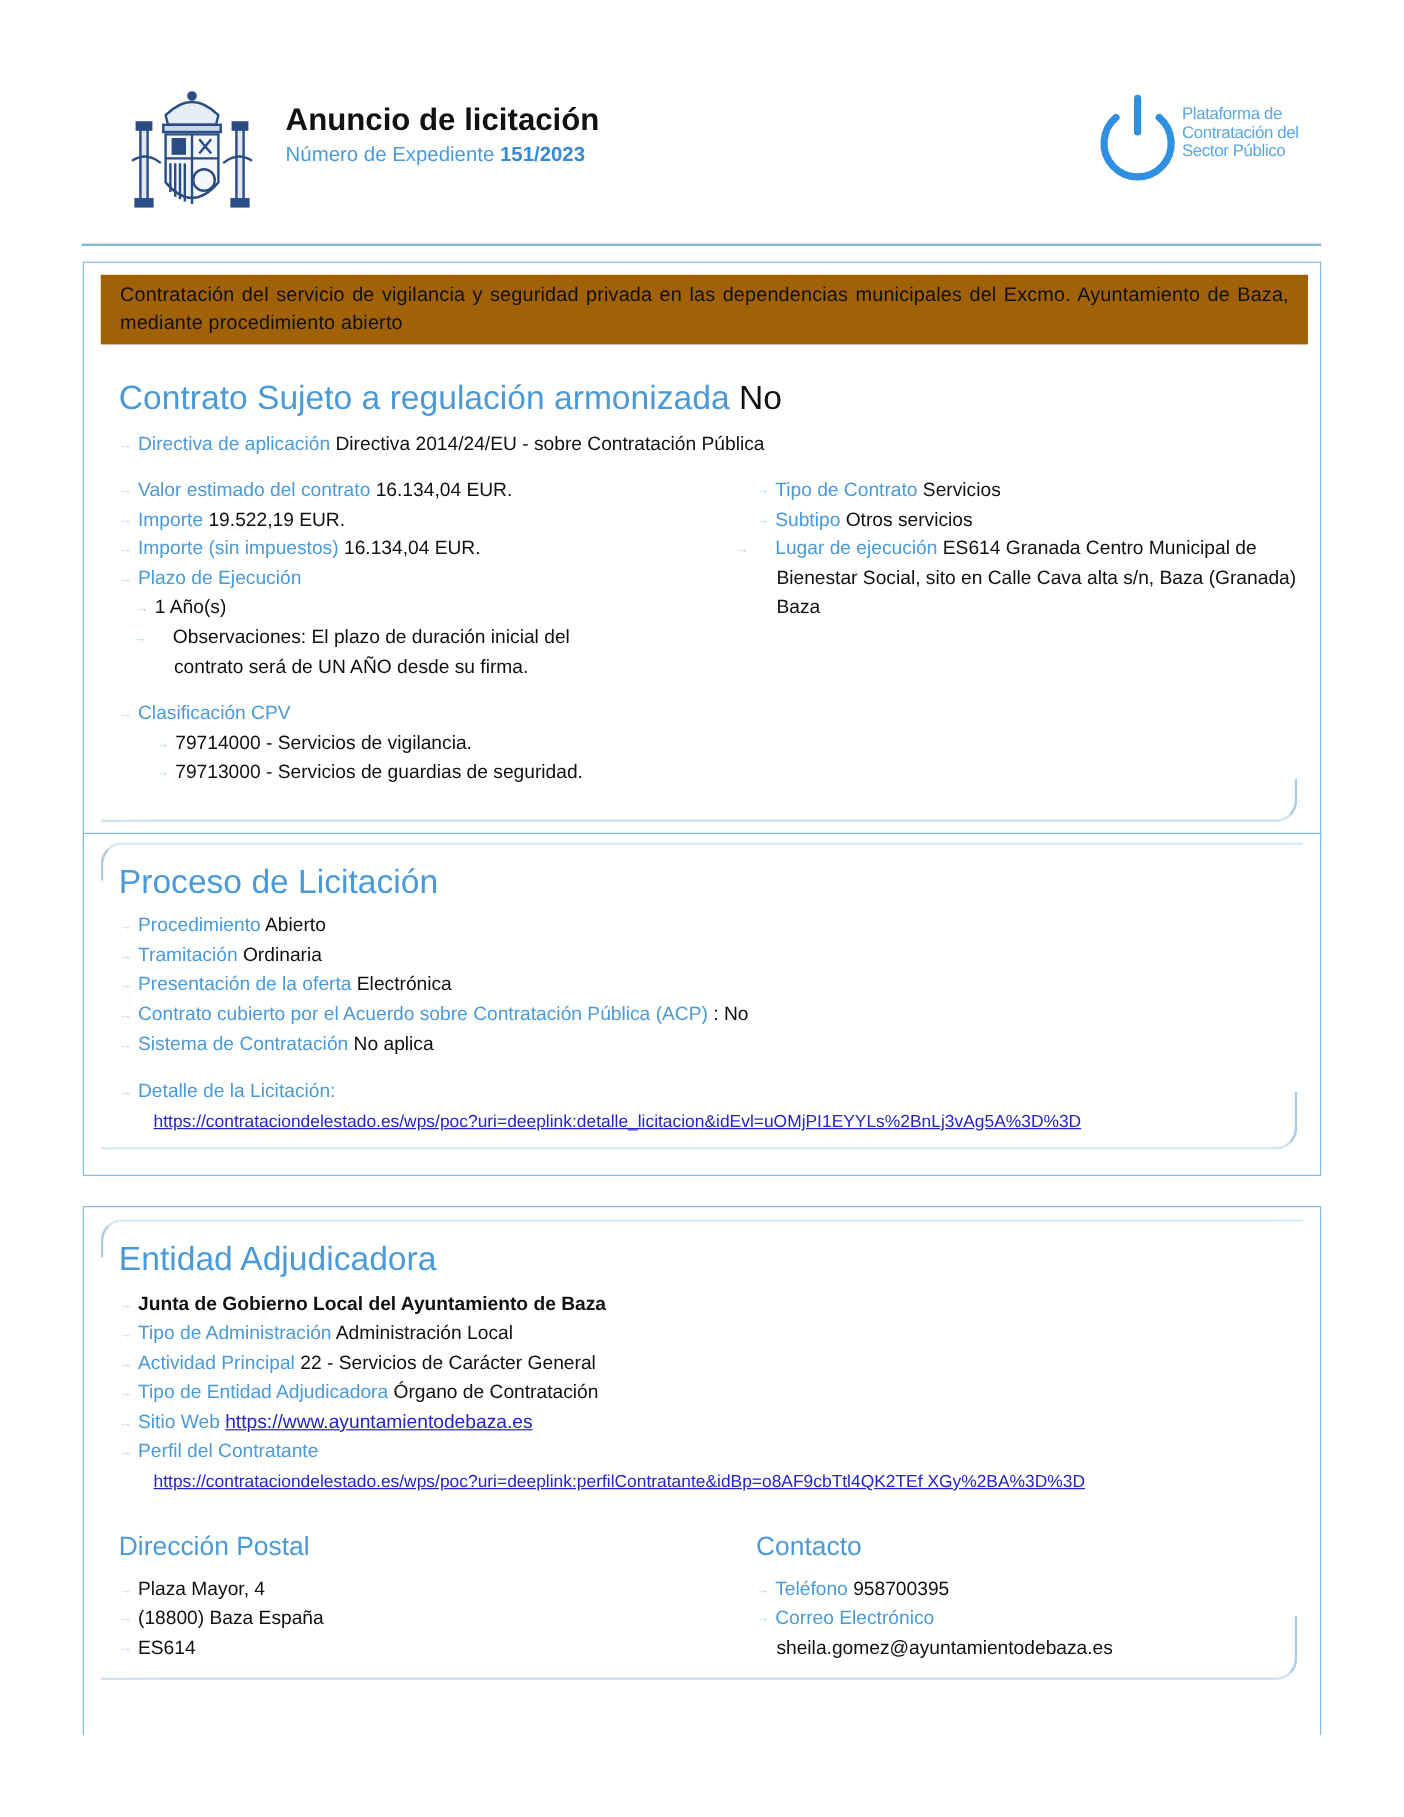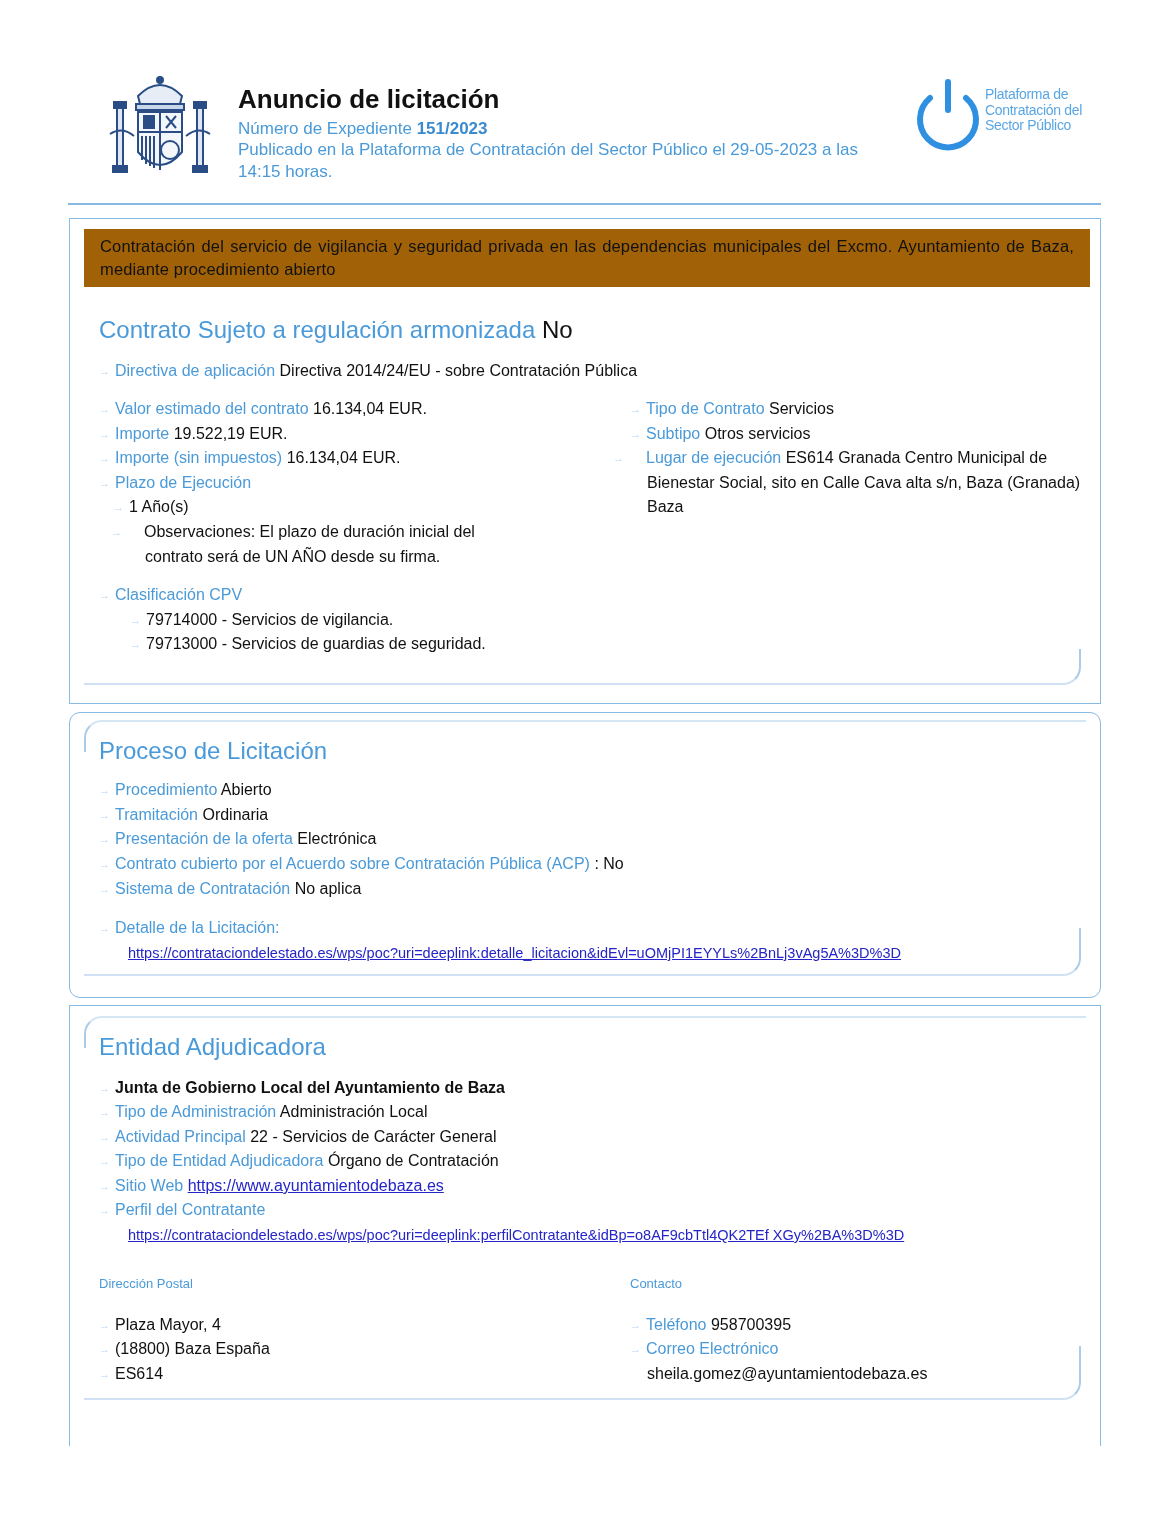--- a/index.html
+++ b/index.html
@@ -11,28 +11,28 @@
     .subline { position: absolute; left: 238px; font-size: 17px; color: #4a9ad9; line-height: 22px; }
     .subline b { color: #3a8ad0; }
     .sub1 { top: 118px; }
     .sub2 { top: 139px; width: 660px; }
     .pcsp-logo { position: absolute; left: 908px; top: 76px; width: 80px; height: 80px; }
     .pcsp-text { position: absolute; left: 985px; top: 87px; width: 100px; font-size: 14px; line-height: 15.5px; color: #5aa6e4; letter-spacing: -0.3px; }
     .header-rule { position: absolute; left: 68px; top: 203px; width: 1033px; height: 2px; background: #86b8e2; }
 
     .box { position: absolute; left: 69px; width: 1030px; border: 1.5px solid #88bbe4; background: #fff; }
     .box1 { top: 218px; height: 484px; }
-    .box2 { top: 712px; height: 284px; border-radius: 11px; }
+    .box2 { top: 694px; height: 284px; }
     .box3 { top: 1005px; height: 440px; border-bottom: none; }
 
     .banner { position: absolute; left: 14px; top: 10px; width: 974px; padding: 6px 16px 6px 16px; background: #a16207; font-weight: normal; font-size: 16.5px; line-height: 23px; color: #111; text-align: justify; letter-spacing: 0.15px; }
 
-    .h2 { position: absolute; font-size: 24px; color: #4a9ad9; }
+    .h2 { position: absolute; font-size: 28px; color: #4a9ad9; }
     .h2 .val { color: #111; }
-    .h3 { position: absolute; font-size: 13px; color: #4a9ad9; }
+    .h3 { position: absolute; font-size: 22px; color: #4a9ad9; }
 
     .row { position: absolute; font-size: 16px; line-height: 24.5px; color: #111; }
     .lbl { color: #4a9ad9; }
     .arrow { display: inline-block; width: 16px; color: #b8d4ee; font-size: 11px; vertical-align: 1px; }
     .link { color: #2424c8; text-decoration: underline; font-size: 14.5px; margin-left: 12px; }
     .link2 { color: #2424c8; text-decoration: underline; }
     .bold { font-weight: bold; }
 
     .curve-br { position: absolute; border-bottom: 2px solid #cfe1f2; border-right: 2px solid #a9cbea; border-bottom-right-radius: 18px; }
     .curve-tl { position: absolute; border-top: 2px solid #d5e6f5; border-left: 2px solid #a9cbea; border-top-left-radius: 18px; }
@@ -62,21 +62,20 @@
       <path d="M2 60 Q14 52 26 62"></path>
       <path d="M102 60 Q90 52 78 62"></path>
     </g>
   </svg>
 
   <div class="title">Anuncio de licitación</div>
   <div class="subline sub1">
     <span>Número de Expediente</span>
     <b>151/2023</b>
   </div>
-  <div class="subline sub2">Publicado en la Plataforma de Contratación del Sector Público el 29-05-2023 a las 14:15 horas.</div>
 
   <svg class="pcsp-logo" viewBox="0 0 80 80">
     <path d="M22 22 A28 28 0 1 0 58 22" fill="none" stroke="#2f8fe0" stroke-width="6" stroke-linecap="round"></path>
     <line x1="40" y1="6" x2="40" y2="34" stroke="#2f8fe0" stroke-width="6" stroke-linecap="round"></line>
   </svg>
   <div class="pcsp-text">Plataforma de Contratación del Sector Público</div>
 </div>
 <div class="header-rule"></div>
 
 <div class="box box1">

